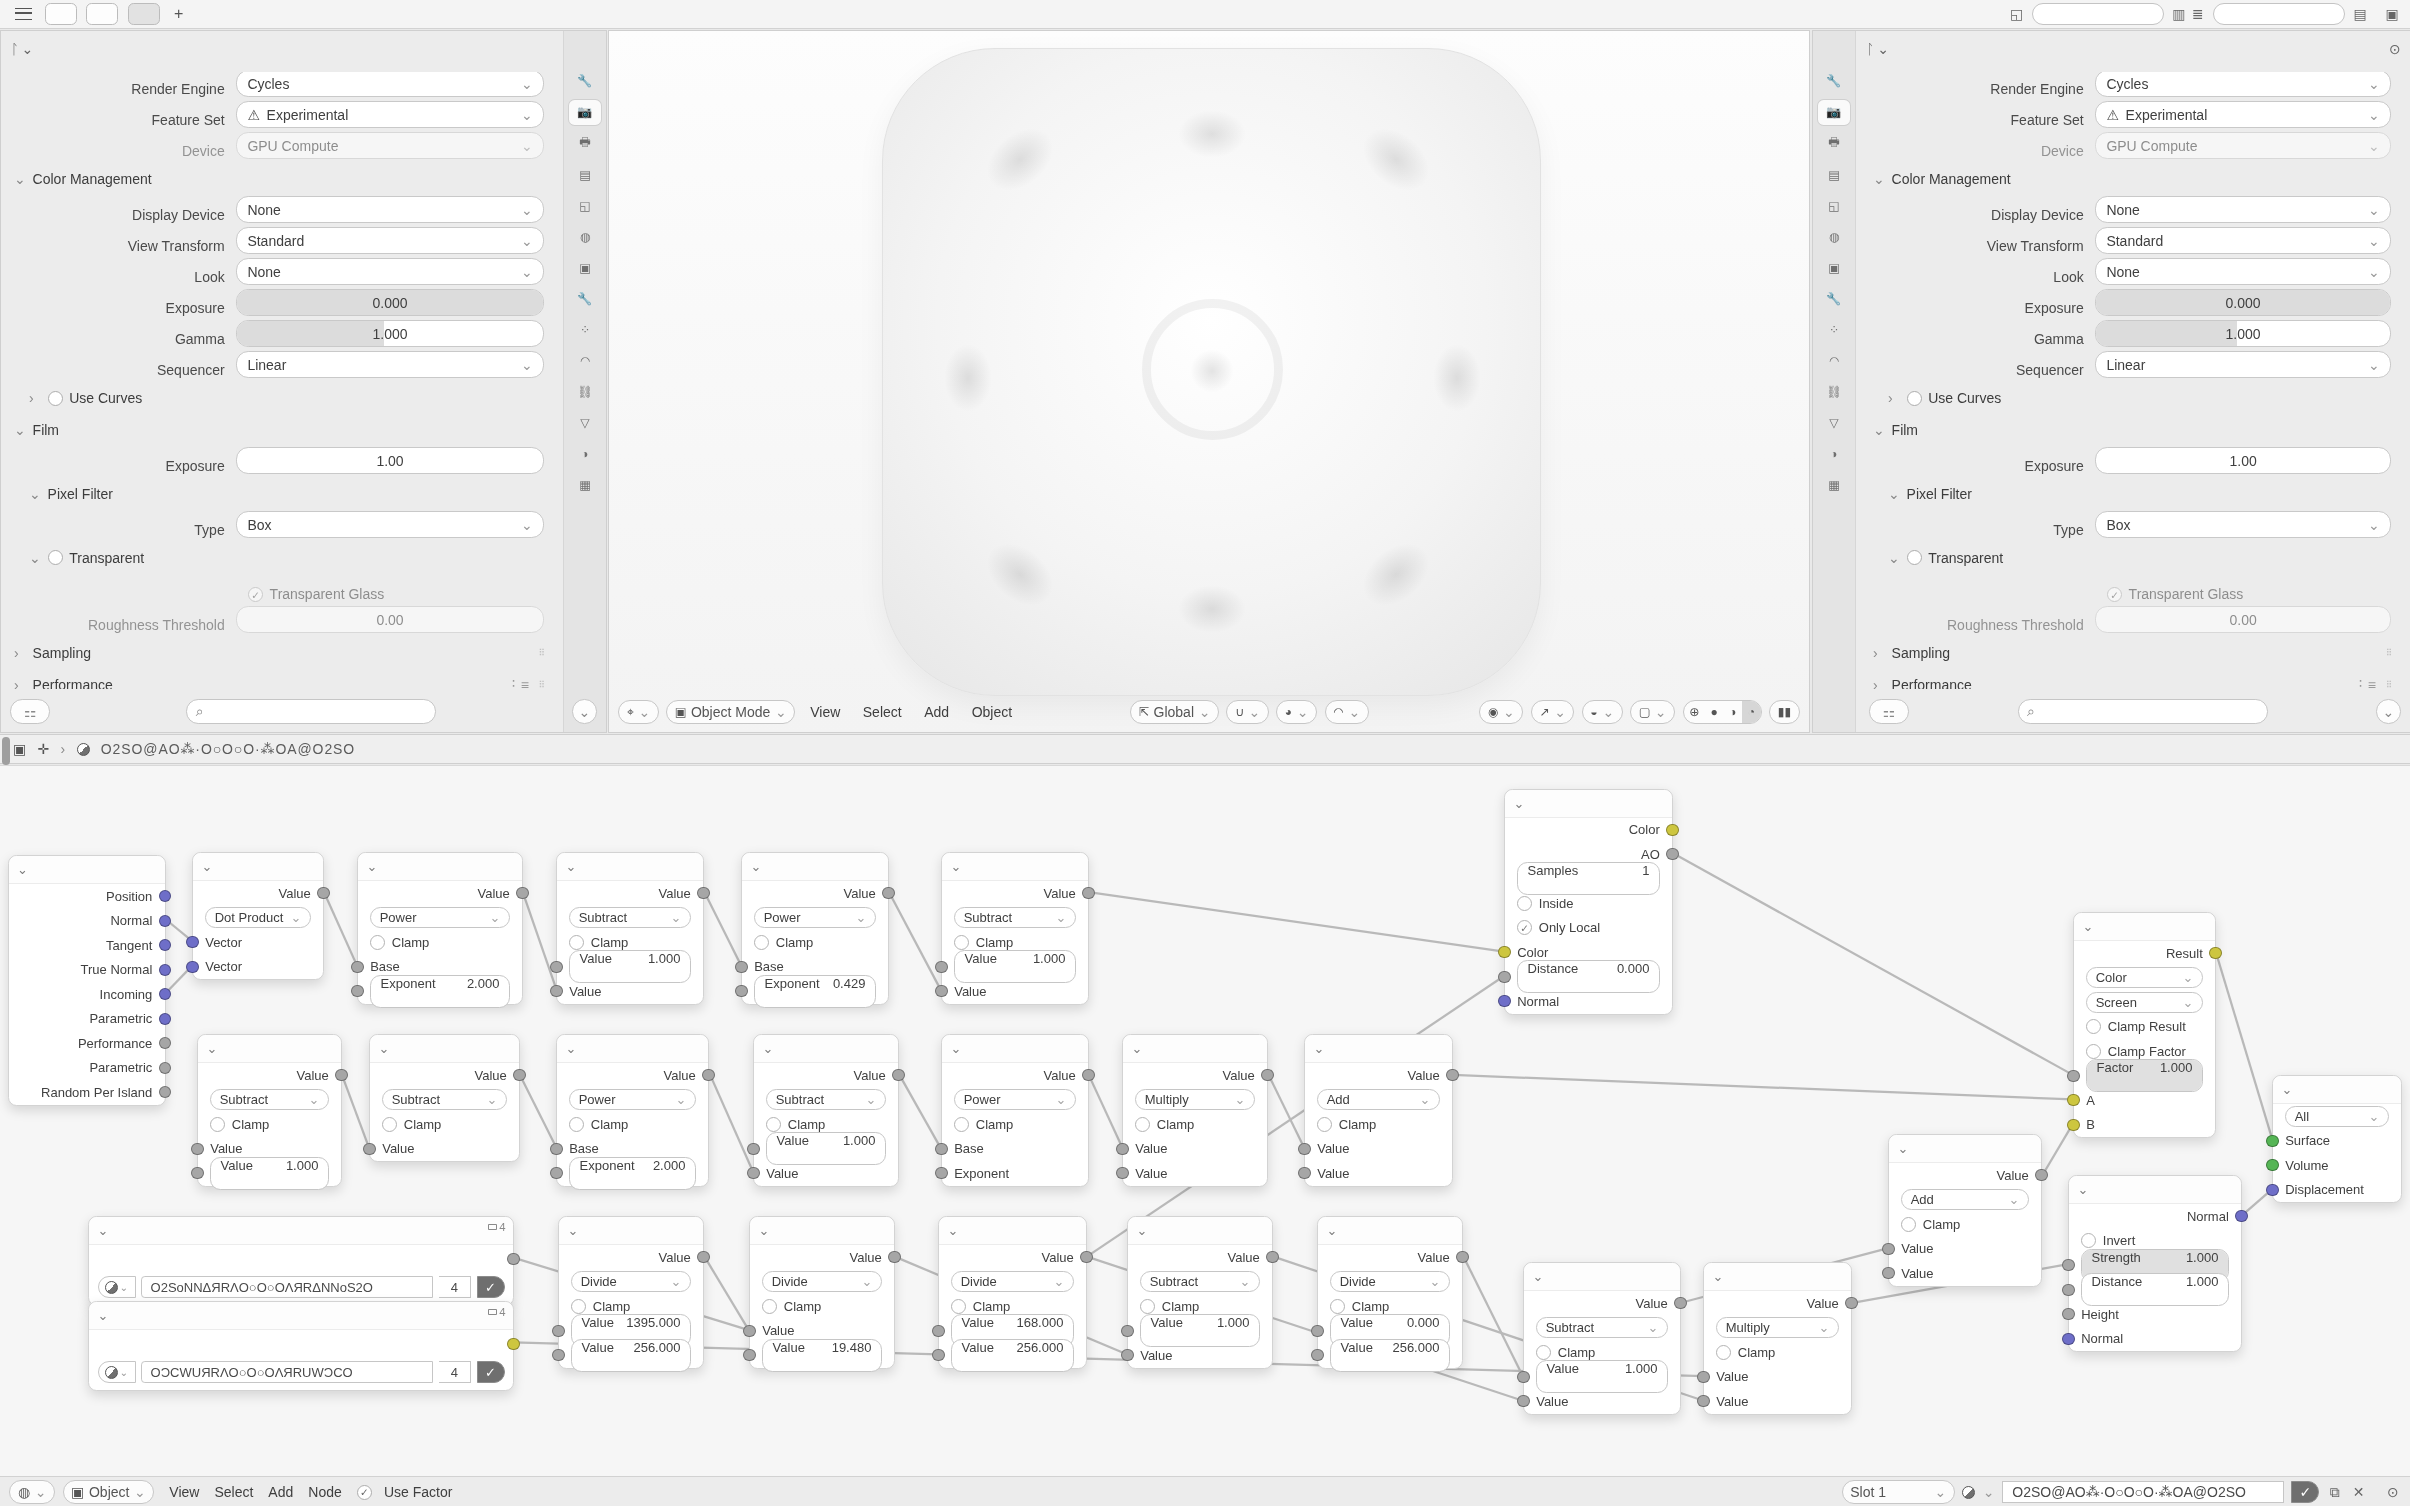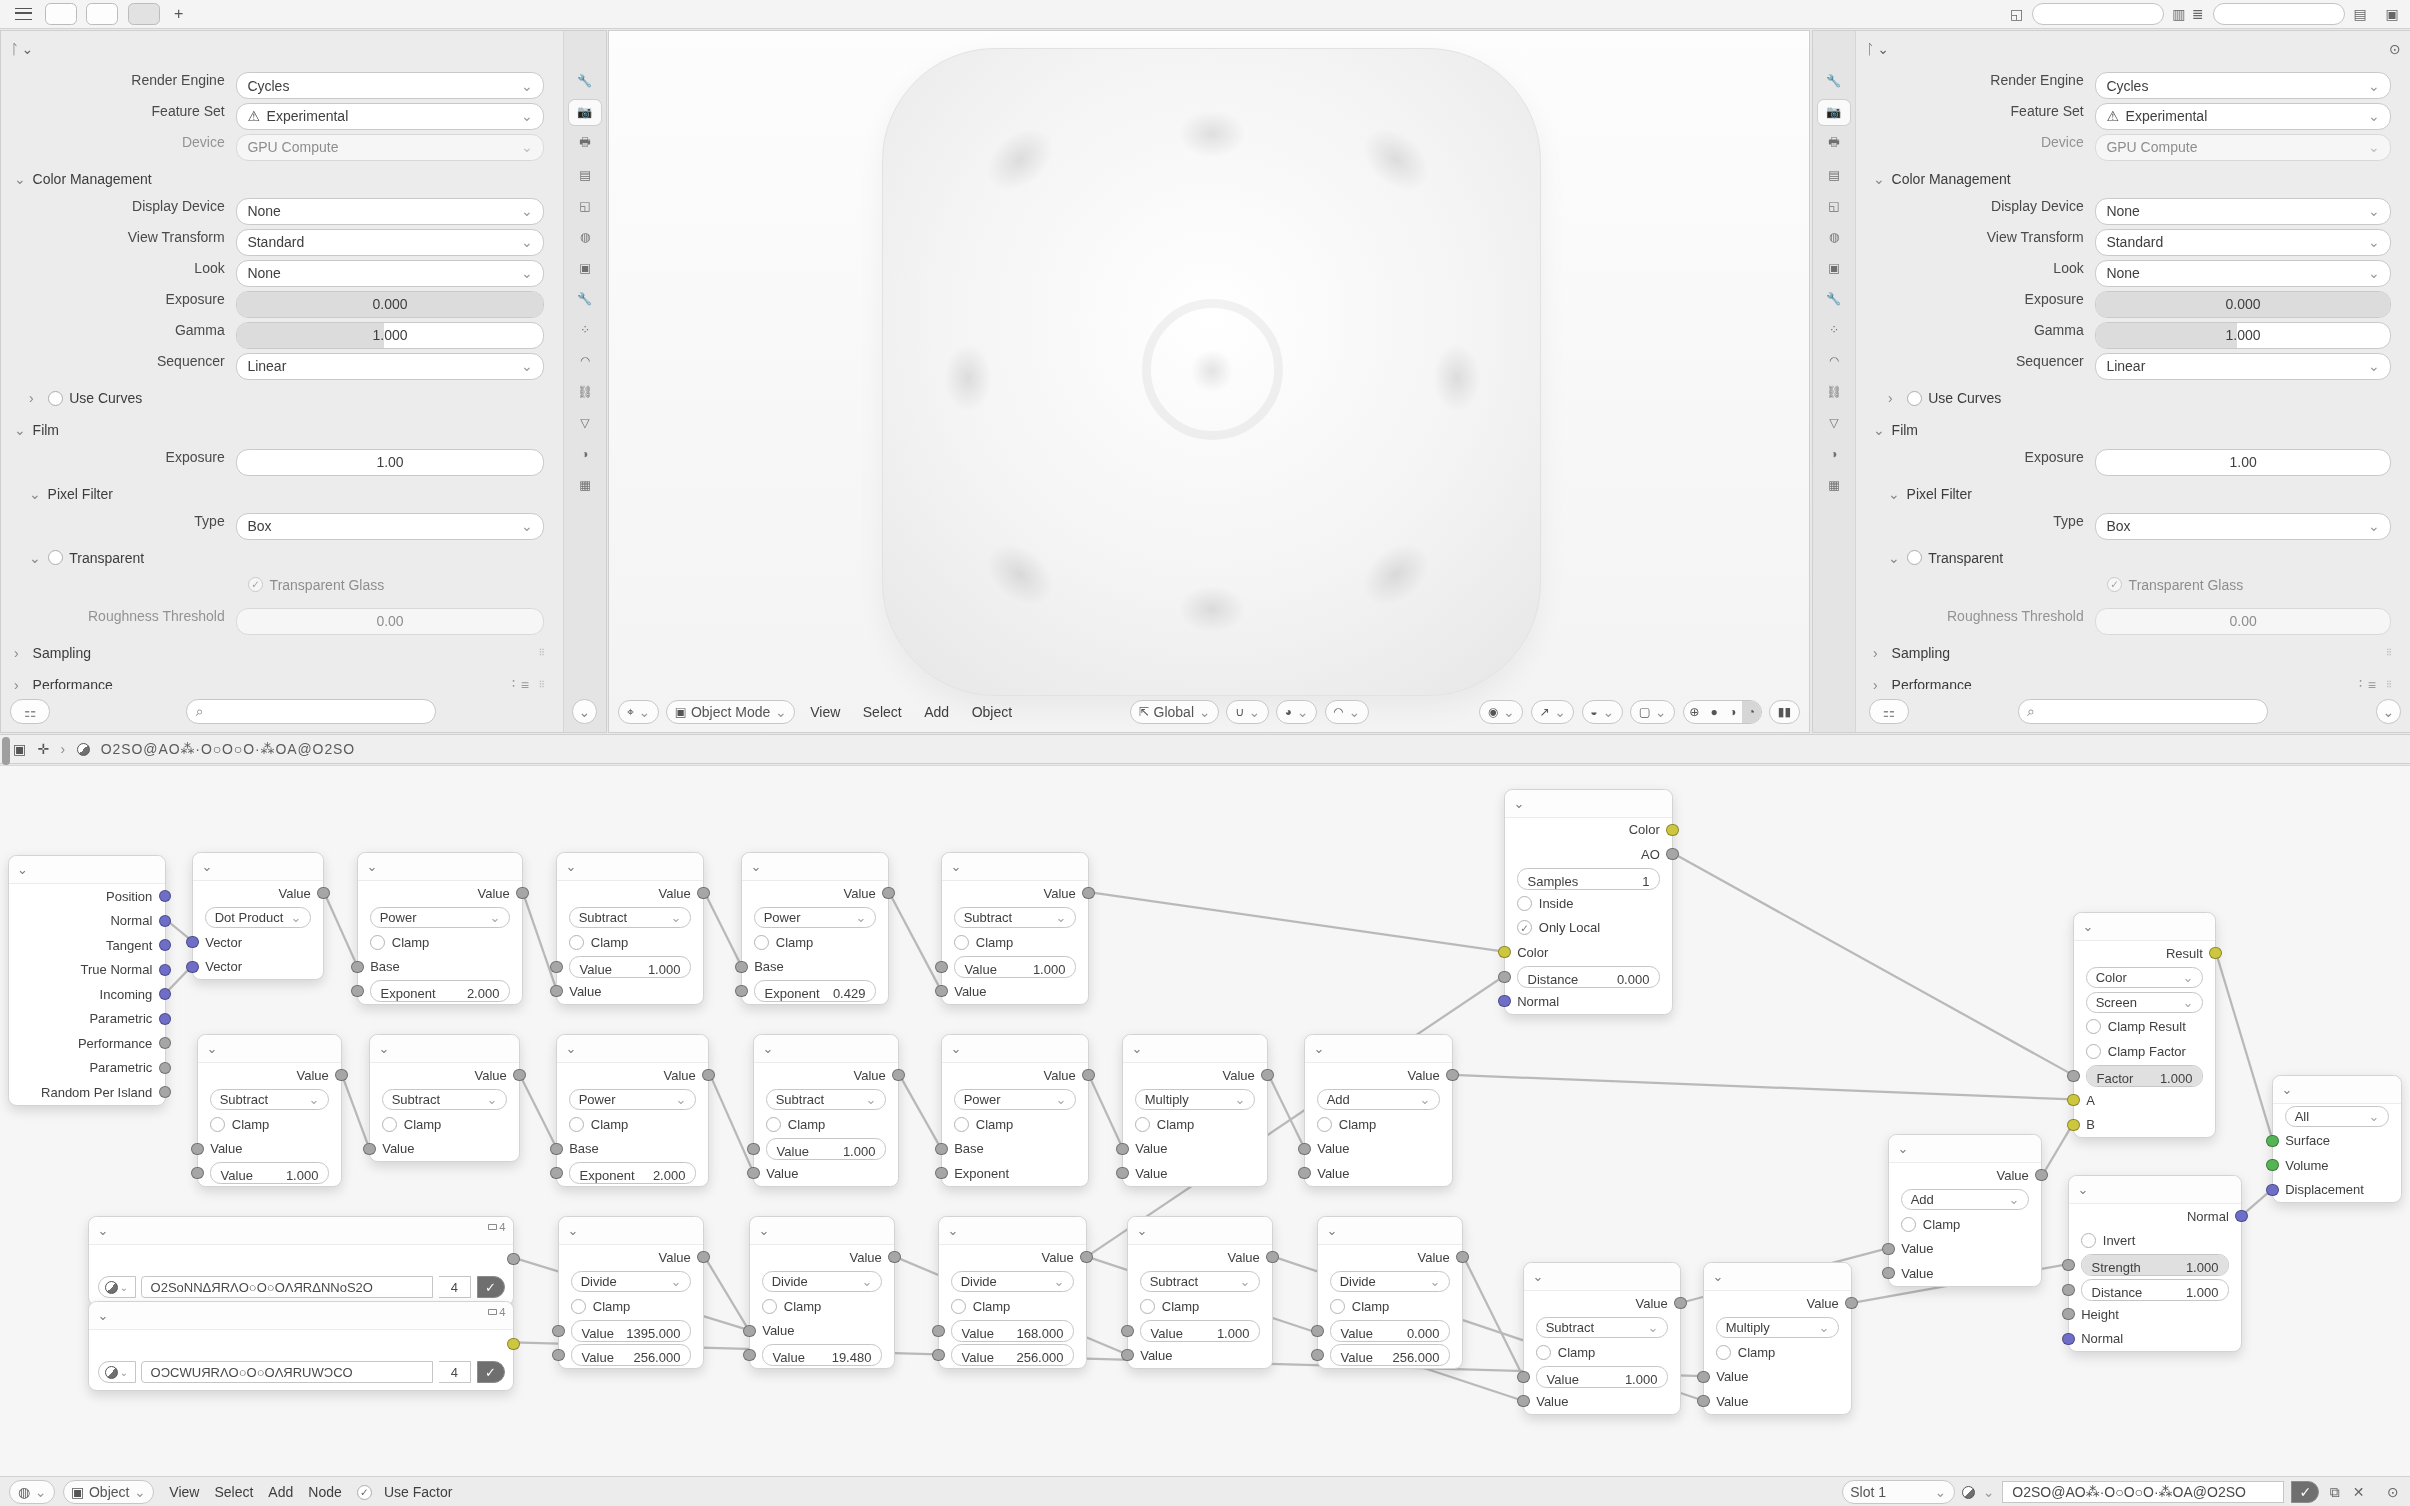--- a/index.html
+++ b/index.html
@@ -23,21 +23,21 @@
 .ptabs{position:absolute;top:0;bottom:0;width:43px;background:#e4e4e4;display:flex;flex-direction:column;align-items:center;padding-top:38px;gap:6.6px}
 #props-left .ptabs{right:0;border-left:0.9px solid #d6d6d6}
 #props-right .ptabs{left:0;border-right:0.9px solid #d6d6d6}
 .ptab{width:32px;height:24.5px;border-radius:5.6px;display:flex;align-items:center;justify-content:center;color:#6f6f6f}
 .ptab.active{background:#fafafa;box-shadow:0 0 0 0.9px #cfcfcf;color:#333}
 .phead{position:absolute;top:5.6px;left:9.4px;right:9.4px;height:24.5px;display:flex;align-items:center;color:#666}
 .phead .pin{margin-left:auto}
 .pbody{position:absolute;top:41px;left:0;bottom:43px;overflow:hidden}
 #props-left .pbody{right:47px}
 #props-right .pbody{left:47px;right:3.8px}
-.prow{display:flex;align-items:flex-start;height:25.4px;margin:0 15px 5.6px 0}
+.prow{display:flex;align-items:flex-end;height:25.4px;margin:0 15px 5.6px 0}
 .plabel{width:235px;text-align:right;padding-right:11.3px;color:#4a4a4a;white-space:nowrap;flex:none}
 .pfield{flex:1;position:relative;height:27px}
 .pill{position:absolute;inset:0;border:0.9px solid #c9c9c9;border-radius:12.2px;background:#fff;display:flex;align-items:center;padding:0 10.4px;overflow:hidden}
 .pill .chev{margin-left:auto;color:#9a9a9a}
 .pill .val-c{width:100%;text-align:center}
 .fillbar{position:absolute;left:0;top:0;bottom:0;background:#dcdcdc}
 .pv{position:relative}
 .psec{display:flex;align-items:center;height:24.5px;margin:7.5px 0 6.6px 13px;color:#3c3c3c}
 .psec .chev{color:#8a8a8a;margin-right:5.6px;width:13px}
 .psec .right{margin-left:auto;display:flex;gap:9.4px;align-items:center;margin-right:13px;color:#9a9a9a}
@@ -69,21 +69,21 @@
 #noodles line{stroke:#b9b9b9;stroke-width:2.4}
 .node{position:absolute;background:#fff;border:0.9px solid #d3d3d3;border-radius:8.5px;box-shadow:0 4.7px 11.3px rgba(0,0,0,.13);font-size:13px}
 .nhead{height:28px;border-bottom:0.9px solid #ececec;display:flex;align-items:center;padding:0 8.5px;color:#7c7c7c;border-radius:8.5px 8.5px 0 0;background:#fdfdfd}
 .nrow{height:24.5px;display:flex;align-items:center;padding:0 12.2px;position:relative;color:#414141}
 .nrow.out{justify-content:flex-end}
 .sock{position:absolute;width:12.2px;height:12.2px;border-radius:50%;border:0.9px solid rgba(0,0,0,.32);top:50%;margin-top:-6.1px}
 .sock.l{left:-6.6px}.sock.r{right:-6.6px}
 .nsel{height:21px;border:0.9px solid #c6c6c6;border-radius:10.4px;background:#fff;flex:1;display:flex;align-items:center;padding:0 8.5px;color:#3e3e3e}
 .nsel .chev{margin-left:auto;color:#a5a5a5}
 .nchk{width:15px;height:15px;border:0.9px solid #b3b3b3;border-radius:50%;background:#fff;margin-right:6.6px;flex:none;display:flex;align-items:center;justify-content:center;font-size:10.4px;color:#777}
-.nfld{height:22px;border:0.9px solid #c6c6c6;border-radius:10.4px;background:#fff;flex:1;display:flex;align-items:flex-end;padding:0 9.4px;position:relative;overflow:hidden}
+.nfld{height:33px;border:0.9px solid #c6c6c6;border-radius:10.4px;background:#fff;flex:1;display:flex;align-items:flex-start;padding:0 9.4px;position:relative;overflow:hidden}
 .nfld .fl{position:absolute;left:0;top:0;bottom:0;background:#e0e0e0}
 .nfld span{position:relative}
 .nfld .v{margin-left:auto}
 .badge{position:absolute;top:3.8px;right:7.5px;color:#8a8a8a;font-size:11.3px;display:flex;align-items:center;gap:1.9px}
 .badge .bx{width:9.4px;height:6.6px;border:0.9px solid #8a8a8a;border-radius:0.9px;box-shadow:1.9px-2px 0 #8a8a8a}
 .namerow{display:flex;align-items:center;gap:5.6px;padding:0 8.5px;height:28px}
 .namepill{height:22.6px;border:0.9px solid #c6c6c6;background:#fff;flex:1;display:flex;align-items:center;padding:0 8.5px;border-radius:3.8px 0 0 3.8px;overflow:hidden;white-space:nowrap;color:#4a4a4a}
 .cntpill{height:22.6px;border:0.9px solid #c6c6c6;border-left:none;background:#fff;width:32px;display:flex;align-items:center;justify-content:center;color:#4a4a4a}
 .shieldpill{height:22.6px;width:28px;border:0.9px solid #8c8c8c;background:#6f6f6f;color:#fff;display:flex;align-items:center;justify-content:center;border-radius:0 11.3px 11.3px 0}
 .texicon{height:22.6px;width:38px;border:0.9px solid #c6c6c6;border-radius:11.3px 0 0 11.3px;background:#fff;display:flex;align-items:center;justify-content:center;gap:1.9px;color:#555}

